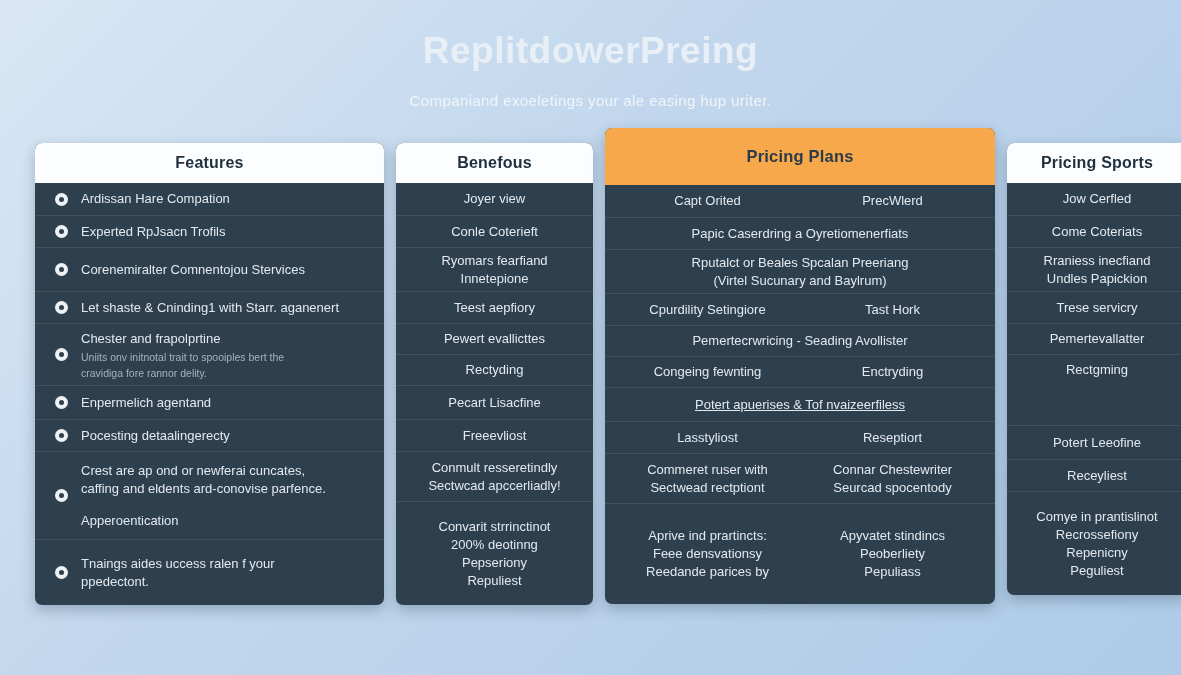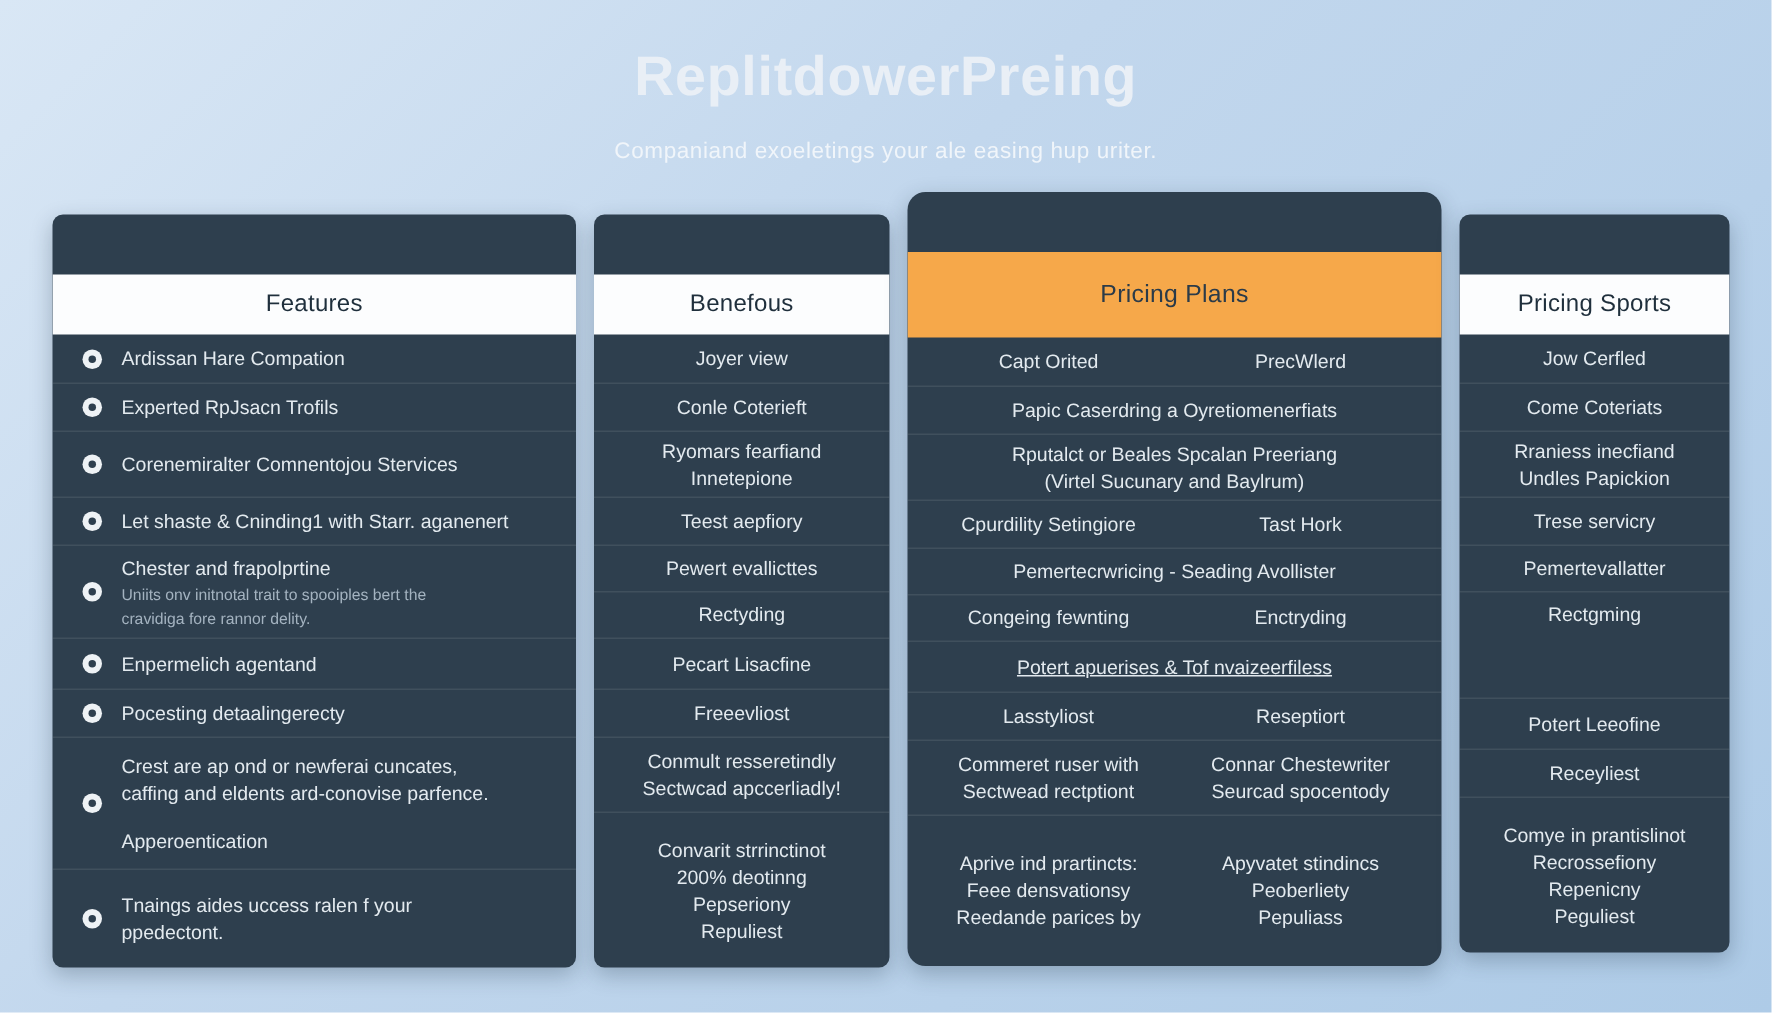--- a/index.html
+++ b/index.html
@@ -15,21 +15,21 @@
   .page-subtitle{
     margin:20px 0 0;text-align:center;font-size:15px;color:#f0f5fa;letter-spacing:.4px;
   }
   .panels{position:absolute;top:143px;left:35px;display:flex;gap:12px;align-items:flex-start;}
   .panel{
     border-radius:7px;background:#2e3f4e;overflow:hidden;
     box-shadow:0 5px 14px rgba(25,45,65,.28);
   }
   .panel-header{
     background:#fcfdfe;height:40px;display:flex;align-items:center;justify-content:center;
-    font-weight:400;font-size:16px;color:#1f2f3c;letter-spacing:.2px;margin-top:40px;
+    font-weight:700;font-size:16px;color:#1f2f3c;letter-spacing:.2px;
   }
   .panel.highlight{margin-top:-15px;}
   .panel.highlight .panel-header{background:#f6a84a;height:57px;color:#2b3b49;font-size:16.5px;}
   .row{
     display:flex;align-items:center;justify-content:center;box-sizing:border-box;
     color:#e3eaef;font-size:13px;line-height:18px;padding:2px 10px;text-align:center;
   }
   .row + .row{border-top:1px solid rgba(255,255,255,.09);}
   .panel.left .row{justify-content:flex-start;text-align:left;padding:2px 8px 2px 20px;gap:13px;}
   .bullet{flex:0 0 13px;width:13px;height:13px;border-radius:50%;background:#eef2f5;position:relative;}
@@ -167,21 +167,21 @@
         <div class="row" style="min-height: 104px;">
           <div class="txt">
             <div>Convarit strrinctinot</div>
             <div>200% deotinng</div>
             <div>Pepseriony</div>
             <div>Repuliest</div>
           </div>
         </div>
       </div>
     </section>
-    <section class="panel highlight" style="width: 356px; border-radius: 12px;">
+    <section class="panel highlight" style="width: 390px;">
       <header class="panel-header">
         <span>Pricing Plans</span>
       </header>
       <div class="panel-body">
         <div class="row" style="min-height: 32px; justify-content: flex-end;">
           <div class="cells">
             <div class="cell">
               <div>Capt Orited</div>
             </div>
             <div class="cell">

